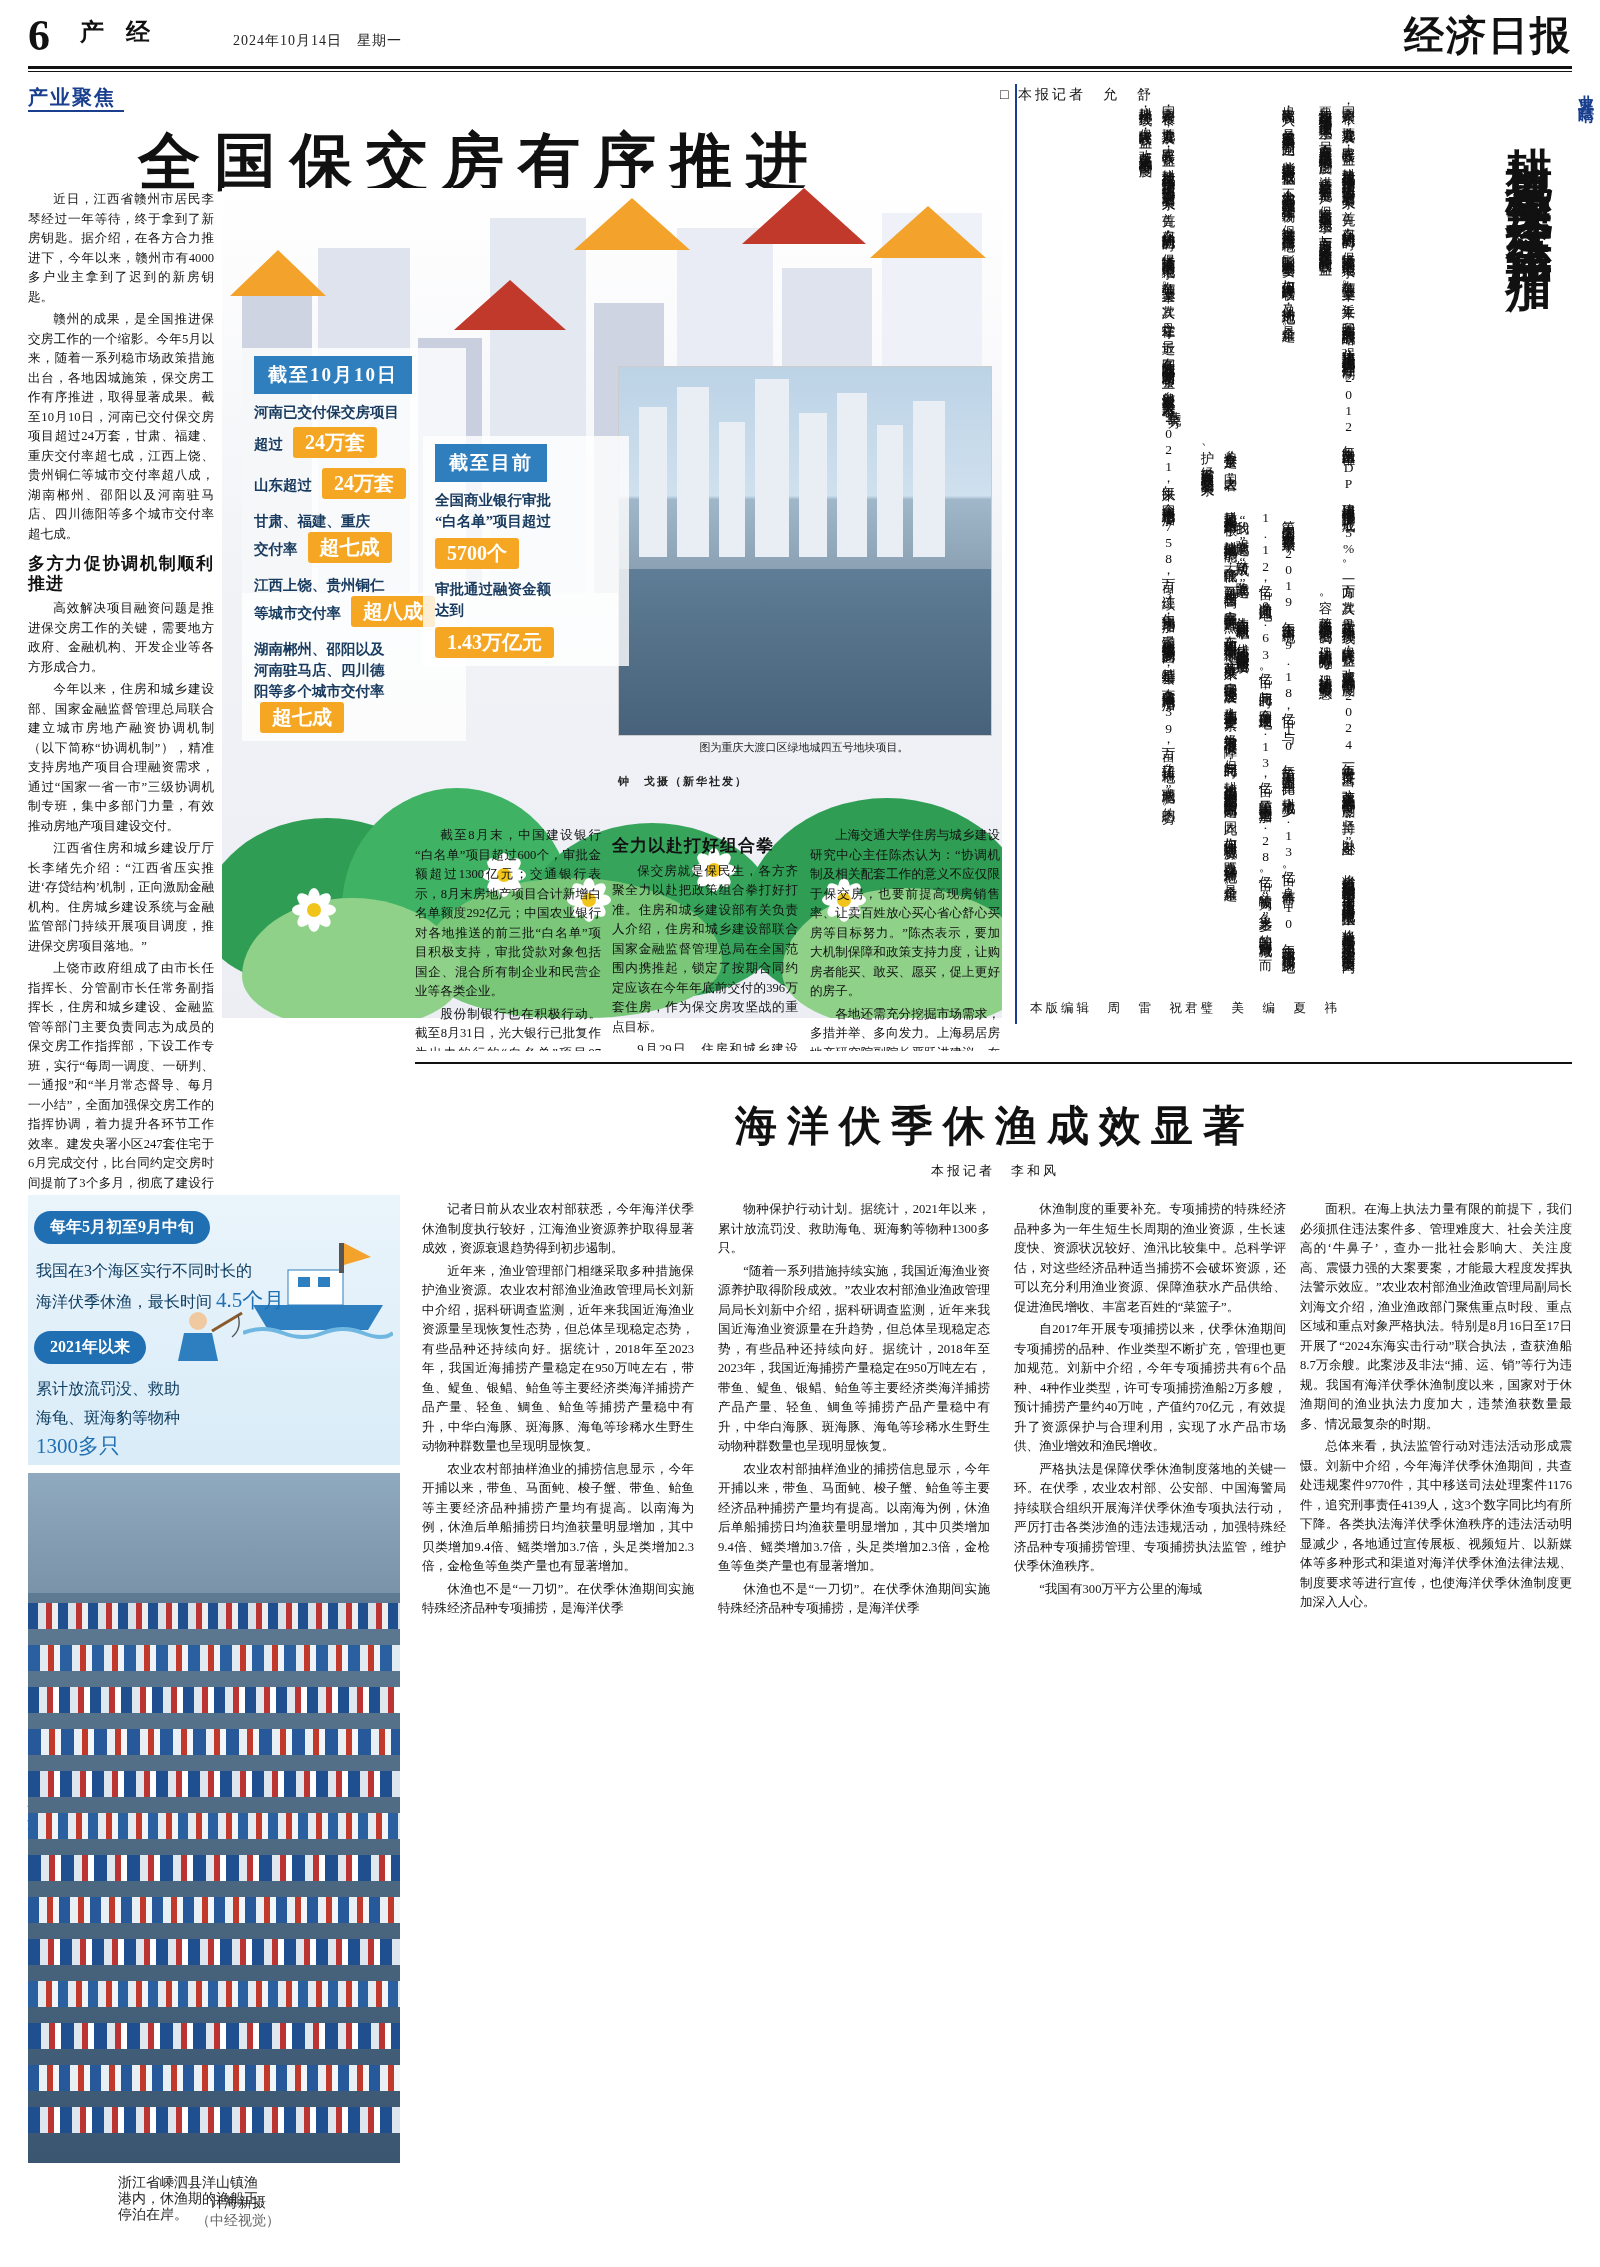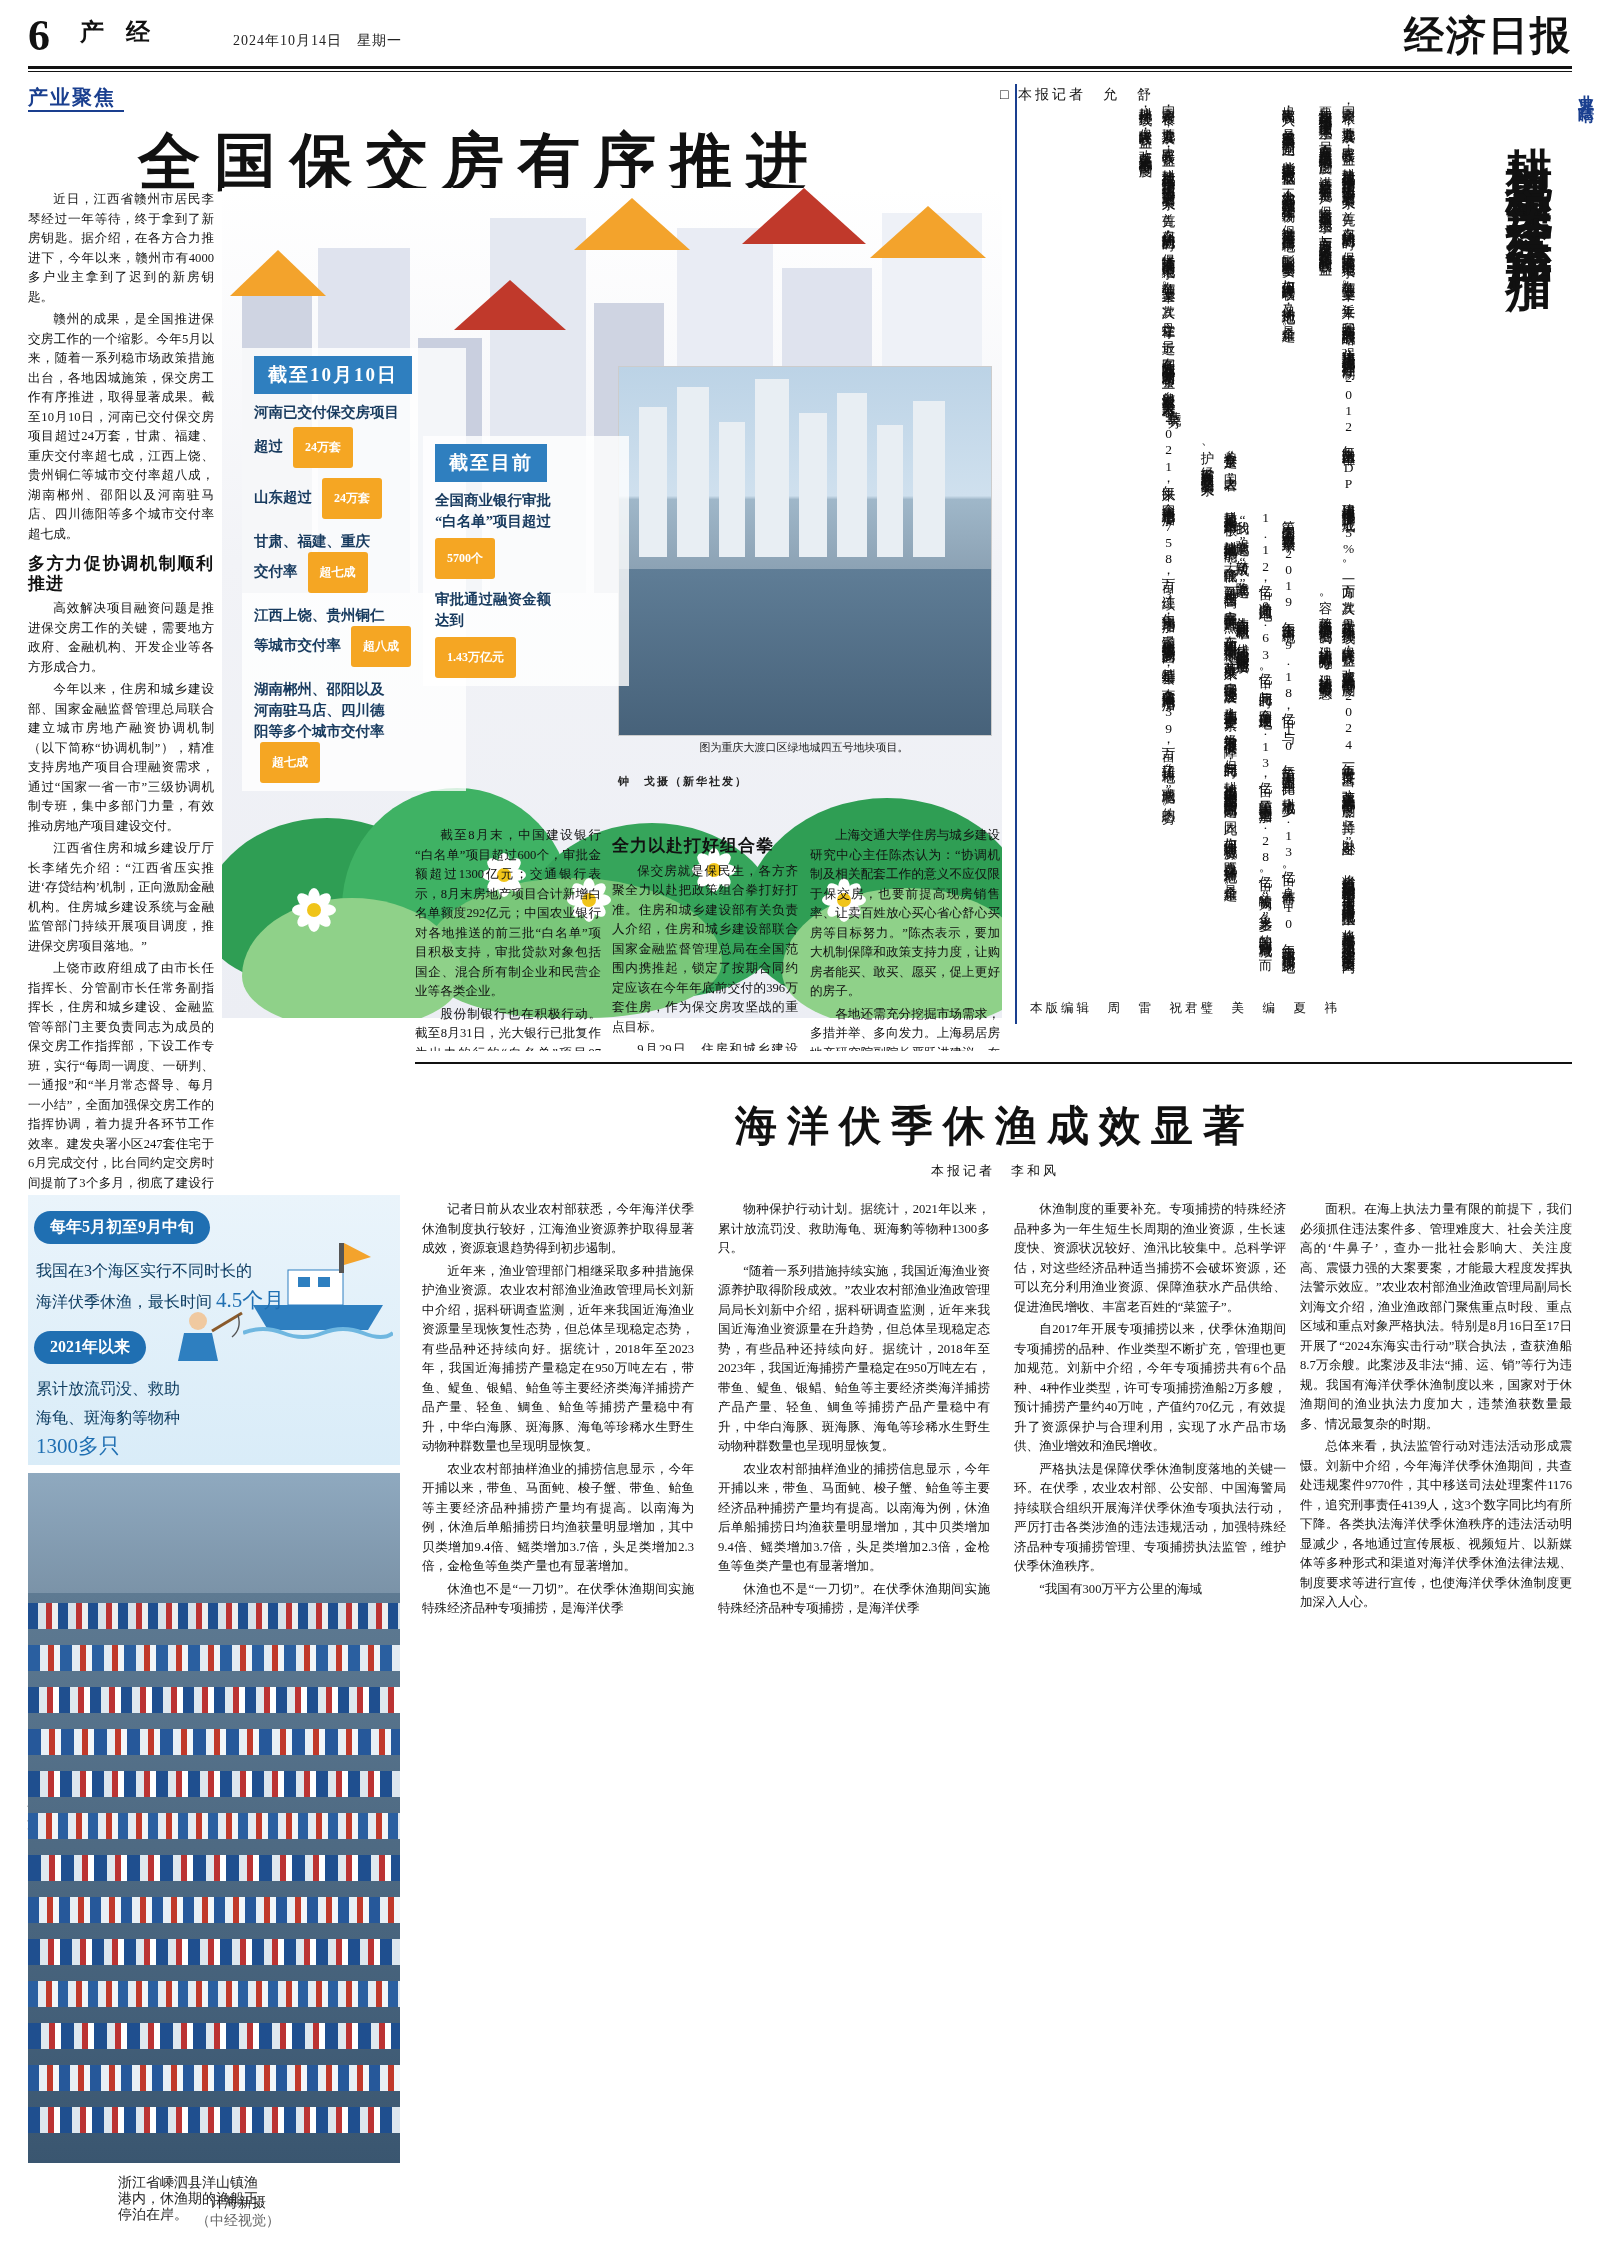--- a/index.html
+++ b/index.html
@@ -56,21 +56,21 @@
   .photo-cap{position:absolute;left:396px;top:552px;width:372px;font-size:11px;color:#222;line-height:15px;text-align:center;}
   .photo-credit{position:absolute;left:396px;top:586px;width:372px;font-size:11px;color:#222;text-align:left;letter-spacing:2px;font-weight:bold;}
 
   .greens{position:absolute;left:0;bottom:0;width:100%;height:290px;}
   .bush{position:absolute;border-radius:50% 50% 45% 45%/60% 60% 40% 40%;}
   .flower{position:absolute;width:44px;height:44px;}
   .flower .petal{position:absolute;left:16px;top:0;width:12px;height:20px;background:#fff;border-radius:50%;transform-origin:6px 22px;}
   .flower .core{position:absolute;left:15px;top:15px;width:14px;height:14px;background:#f0c419;border-radius:50%;}
   .cal-head{background:#2f7fbf;color:#fff;font-size:19px;font-weight:bold;padding:6px 14px;letter-spacing:2px;display:inline-block;}
   .cal-line{font-size:14.5px;color:#173a5e;line-height:21px;font-weight:bold;}
-  .pill{display:inline-block;background:#f5a623;color:#fff;font-size:12px;font-weight:bold;padding:12px 12px;border-radius:3px;}
+  .pill{display:inline-block;background:#f5a623;color:#fff;font-size:20px;font-weight:bold;padding:2px 12px;border-radius:3px;}
   .cal-box{position:absolute;background:rgba(255,255,255,0.80);padding:8px 12px;}
   .rightrule{position:absolute;left:1015px;top:84px;width:2px;height:940px;background:#1a3f8f;}
   .vtitle{position:absolute;right:8px;top:86px;writing-mode:vertical-rl;text-orientation:upright;
     font-size:46px;font-weight:bold;letter-spacing:10px;font-family:"Liberation Serif",serif;}
   .vtag{position:absolute;right:8px;top:84px;writing-mode:vertical-rl;text-orientation:upright;
     font-size:16px;letter-spacing:4px;color:#1a3f8f;font-weight:bold;}
   .vcol{position:absolute;writing-mode:vertical-rl;text-orientation:upright;
     font-size:13.5px;line-height:23px;letter-spacing:1.2px;text-align:justify;}
   .vauthor{position:absolute;writing-mode:vertical-rl;text-orientation:upright;font-size:13.5px;letter-spacing:2px;}
   .editorline{position:absolute;left:1030px;top:1000px;font-size:12.5px;letter-spacing:3px;}

